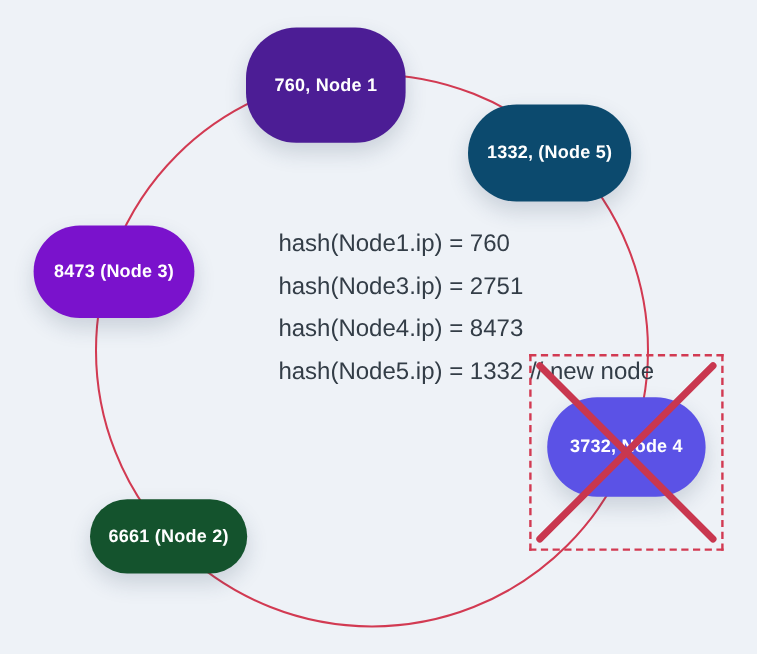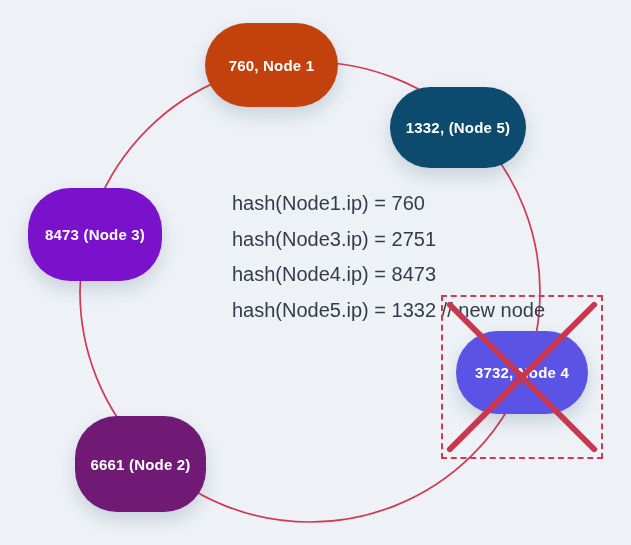--- a/index.html
+++ b/index.html
@@ -22,25 +22,25 @@
     border-radius:42px;
     display:flex;align-items:center;justify-content:center;
     color:#ffffff;
     font-weight:700;
     font-size:15px;
     letter-spacing:.2px;
     z-index:2;
     box-shadow:0 8px 18px rgba(40,60,90,0.18);
     white-space:nowrap;
   }
-  .pill-node1{left:205px;top:23px;width:133px;height:84px;background:#c2410c;}
+  .pill-node1{left:205px;top:23px;width:133px;height:96px;background:#4c1d95;}
   .pill-node5{left:390px;top:87px;width:136px;height:81px;background:#0c4a6e;}
-  .pill-node3{left:28px;top:188px;width:134px;height:93px;background:#7a12cc;}
+  .pill-node3{left:28px;top:188px;width:134px;height:77px;background:#7a12cc;}
   .pill-node4{left:456px;top:331px;width:132px;height:83px;background:#5b52e6;}
-  .pill-node2{left:75px;top:416px;width:131px;height:96px;background:#701a75;}
+  .pill-node2{left:75px;top:416px;width:131px;height:62px;background:#14532d;}
 
   .hash-list{
     position:absolute;left:232px;top:186px;
     z-index:3;
     color:#333d47;
     font-size:20px;
     font-weight:500;
     line-height:35.5px;
     white-space:nowrap;
   }

